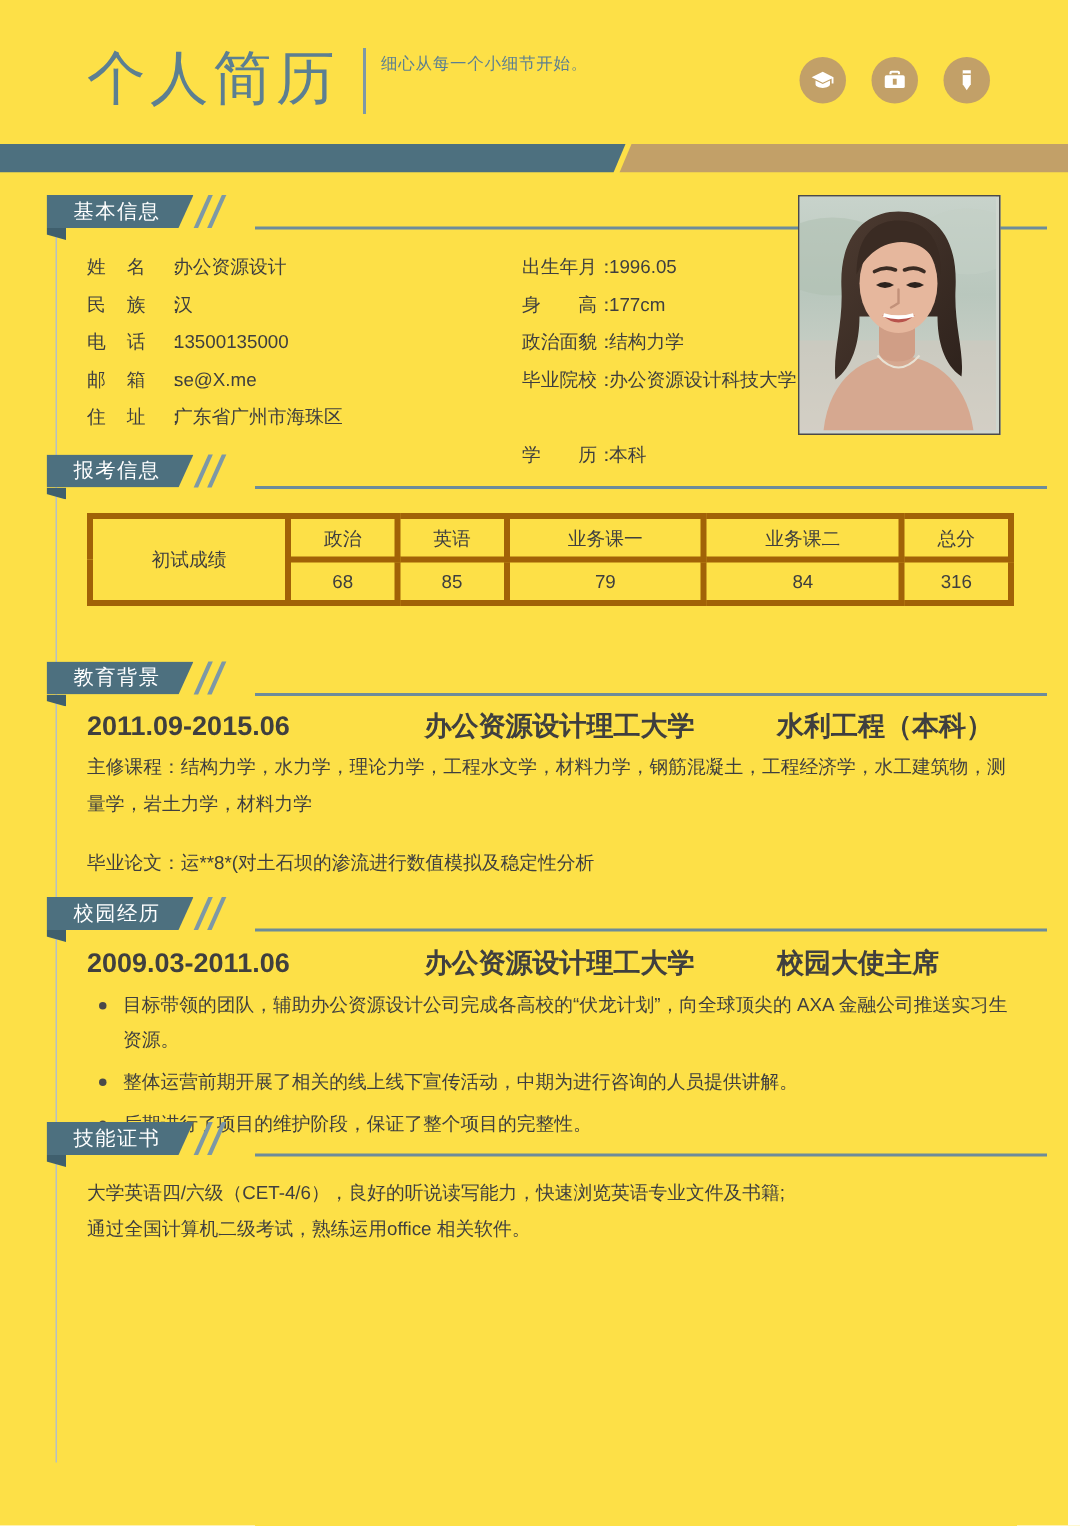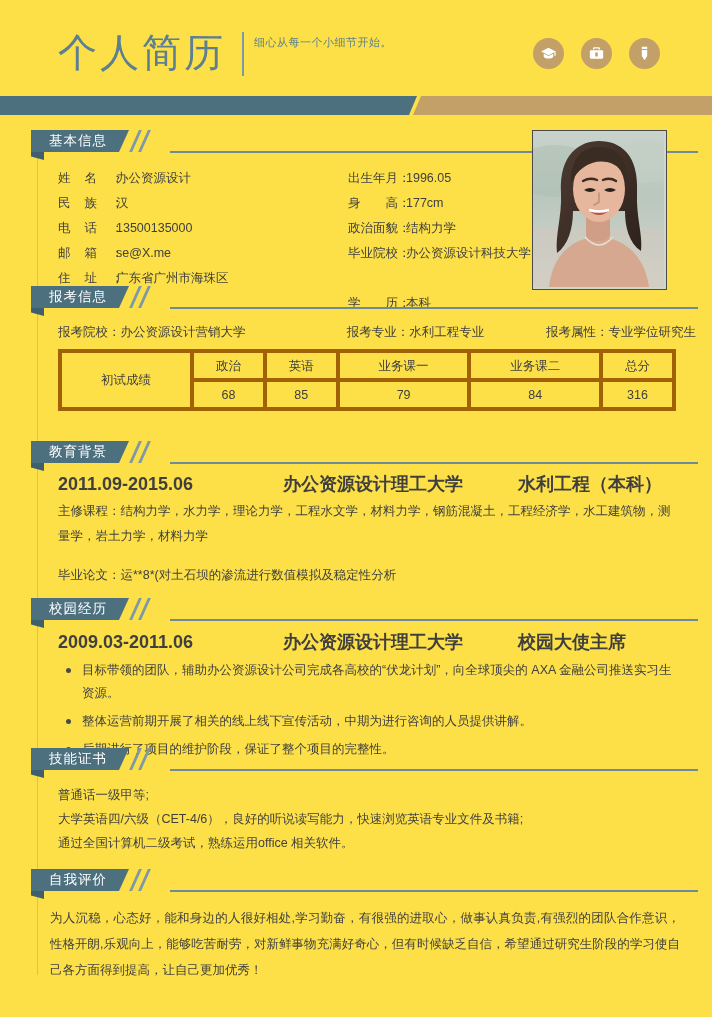--- a/index.html
+++ b/index.html
@@ -423,36 +423,31 @@
 
       <path d="M66 62 v9 q-3 2 -5 3" stroke="#c2917a" stroke-width="1.6" fill="none" stroke-linecap="round"></path>
 
       <path d="M55 79 q11 10 22 0 q-11 4 -22 0Z" fill="#b8534c"></path>
       <path d="M56 79 q10 3 20 0" stroke="#ffffff" stroke-width="2.6" fill="none"></path>
 
       <path d="M52 106 q14 16 28 0" stroke="#e8e2d4" stroke-width="1.3" fill="none"></path>
     </svg>
   </div>
 
-  <div class="section" style="top:286px;">
+  <div class="section" style="top:303px;">
     <div class="sec-head">
       <div class="sec-tab">报考信息</div>
       <div class="sec-notch"></div>
       <div class="sec-stripes" style="left:128px;">
           <i></i>
           <i></i>
         </div>
       <div class="sec-hr" style="left:170px;"></div>
     </div>
     <div class="sec-body" style="top:34px;">
-      <div class="exam-head">
-        <span><span>报考院校：</span><span>办公资源设计营销大学</span></span>
-        <span><span>报考专业：</span><span>水利工程专业</span></span>
-        <span><span>报考属性：</span><span>专业学位研究生</span></span>
-      </div>
       <table class="scores">
         <tbody>
             <tr>
           <td class="lbl" rowspan="2">初试成绩</td>
           <td>政治</td>
           <td>英语</td>
           <td>业务课一</td>
           <td>业务课二</td>
           <td>总分</td>
         </tr>
@@ -517,34 +512,19 @@
     <div class="sec-head">
       <div class="sec-tab">技能证书</div>
       <div class="sec-notch"></div>
       <div class="sec-stripes" style="left:128px;">
           <i></i>
           <i></i>
         </div>
       <div class="sec-hr" style="left:170px;"></div>
     </div>
     <div class="sec-body" style="top:35px;">
-      <div class="txt-line">普通话一级甲等;</div>
       <div class="txt-line">大学英语四/六级（CET-4/6），良好的听说读写能力，快速浏览英语专业文件及书籍;</div>
       <div class="txt-line">通过全国计算机二级考试，熟练运用office 相关软件。</div>
     </div>
   </div>
 
-  <div class="section" style="top:869px;">
-    <div class="sec-head">
-      <div class="sec-tab">自我评价</div>
-      <div class="sec-notch"></div>
-      <div class="sec-stripes" style="left:128px;">
-          <i></i>
-          <i></i>
-        </div>
-      <div class="sec-hr" style="left:170px;"></div>
-    </div>
-    <div class="sec-body" style="top:36px; left:50px;">
-      <div class="para">为人沉稳，心态好，能和身边的人很好相处,学习勤奋，有很强的进取心，做事认真负责,有强烈的团队合作意识，性格开朗,乐观向上，能够吃苦耐劳，对新鲜事物充满好奇心，但有时候缺乏自信，希望通过研究生阶段的学习使自己各方面得到提高，让自己更加优秀！</div>
-    </div>
-  </div>
 
 </div>
 
 </body></html>

